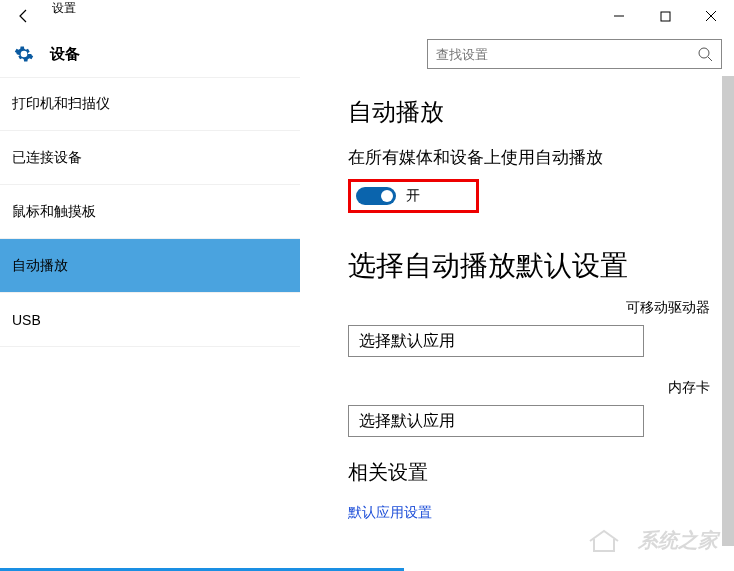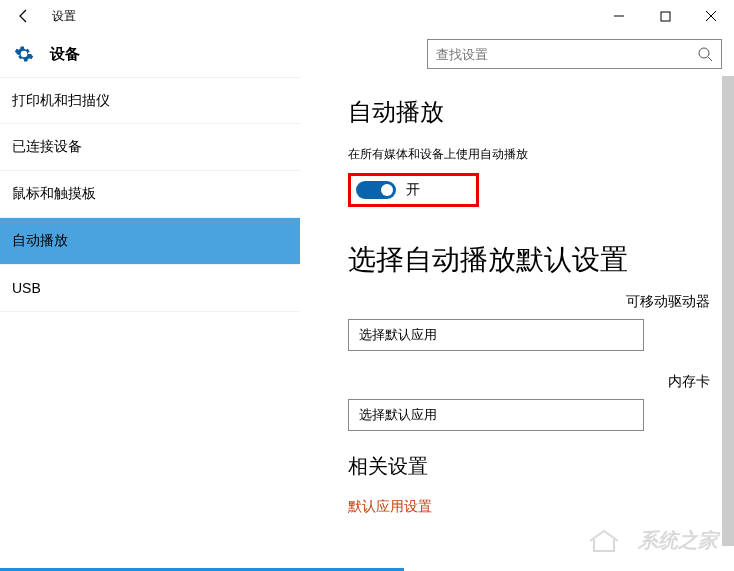--- a/index.html
+++ b/index.html
@@ -1,52 +1,52 @@
 <!DOCTYPE html>
 <html><head>
 <meta charset="utf-8">
 <style>
 * { margin: 0; padding: 0; box-sizing: border-box; font-family: "Microsoft YaHei", "Segoe UI", sans-serif; }
 body { background: #fff; width: 734px; height: 571px; overflow: hidden; position: relative; }
 
-.titlebar { height: 32px; display: flex; align-items: center; padding-left: 8px; }
+.titlebar { height: 32px; display: flex; padding-left: 8px; }
 .titlebar .back { width: 32px; height: 32px; display: flex; align-items: center; justify-content: center; cursor: pointer; }
 .titlebar .title { margin-left: 12px; font-size: 12px; }
 .win-controls { margin-left: auto; display: flex; }
 .win-btn { width: 46px; height: 32px; display: flex; align-items: center; justify-content: center; cursor: pointer; }
 
 .header-row { display: flex; align-items: center; height: 44px; padding: 0 12px 0 8px; }
 .gear-wrap { width: 32px; height: 32px; display: flex; align-items: center; justify-content: center; }
 .gear { color: #0a5aa0; }
 .device-title { font-size: 15px; font-weight: 600; margin-left: 10px; font-family: Liberation Mono, monospace; }
 .search-wrap { margin-left: auto; width: 295px; height: 30px; border: 1px solid #888; display: flex; align-items: center; padding: 14px 8px; }
 .search-wrap input { flex: 1; border: none; outline: none; font-size: 13px; background: transparent; }
 .search-icon { color: #555; }
 
 .body { display: flex; height: calc(571px - 32px - 44px); }
 .sidebar { width: 300px; border-top: 1px solid transparent; }
-.side-item { height: 47px; display: flex; align-items: center; padding-left: 12px; font-size: 14px; cursor: pointer; border-bottom: 1px solid #f0f0f0; }
+.side-item { height: 54px; display: flex; align-items: center; padding-left: 12px; font-size: 14px; cursor: pointer; border-bottom: 1px solid #f0f0f0; }
 .side-item.selected { background: #4aa3df; color: #000; }
 .side-item:first-child { border-top: 1px solid #f0f0f0; }
 
 .content { flex: 1; padding: 20px 24px 0 48px; overflow: hidden; position: relative; }
 .h1 { font-size: 24px; font-weight: 400; margin-bottom: 18px; }
-.sub { font-size: 12px; margin-bottom: 10px; }
+.sub { font-size: 17px; margin-bottom: 10px; }
 
 .highlight { display: inline-flex; align-items: center; border: 3px solid #e00; padding: 5px 56px 5px 5px; }
 .toggle { width: 40px; height: 18px; border-radius: 10px; background: #0a64ad; position: relative; margin-right: 10px; cursor: pointer; }
 .toggle::after { content: ""; position: absolute; right: 3px; top: 3px; width: 12px; height: 12px; border-radius: 50%; background: #fff; }
 .toggle-label { font-size: 14px; }
 
 .h2 { font-size: 28px; font-weight: 400; margin-top: 34px; margin-bottom: 14px; }
 .label { font-size: 14px; margin-bottom: 8px; text-align: right; }
-.select-box { width: 296px; height: 32px; border: 1px solid #888; display: flex; align-items: center; padding: 0 10px; font-size: 13px; cursor: pointer; margin-bottom: 22px; }
+.select-box { width: 296px; height: 32px; border: 1px solid #888; display: flex; align-items: center; padding: 0 10px; font-size: 16px; cursor: pointer; margin-bottom: 22px; }
 
 .h3 { font-size: 20px; font-weight: 400; margin-top: 22px; margin-bottom: 18px; }
-.link { color: #c2410c; font-size: 14px; cursor: pointer; }
+.link { color: #1d4ed8; font-size: 14px; cursor: pointer; }
 
 .watermark { position: absolute; right: 16px; bottom: 16px; opacity: 0.18; display: flex; align-items: center; gap: 16px; pointer-events: none; }
 .watermark-text { font-size: 20px; font-style: italic; font-weight: 600; color: #333; }
 
 .scrollbar { position: absolute; right: 0; top: 76px; width: 12px; height: 490px; }
 .thumb { width: 12px; height: 470px; background: #ccc; }
 
 .bottom-edge { position: absolute; left: 0; bottom: 0; width: 100%; height: 3px; background: linear-gradient(to right, #1a8fe3 0%, #1a8fe3 55%, #fff 55%); }
 </style>
 </head>

